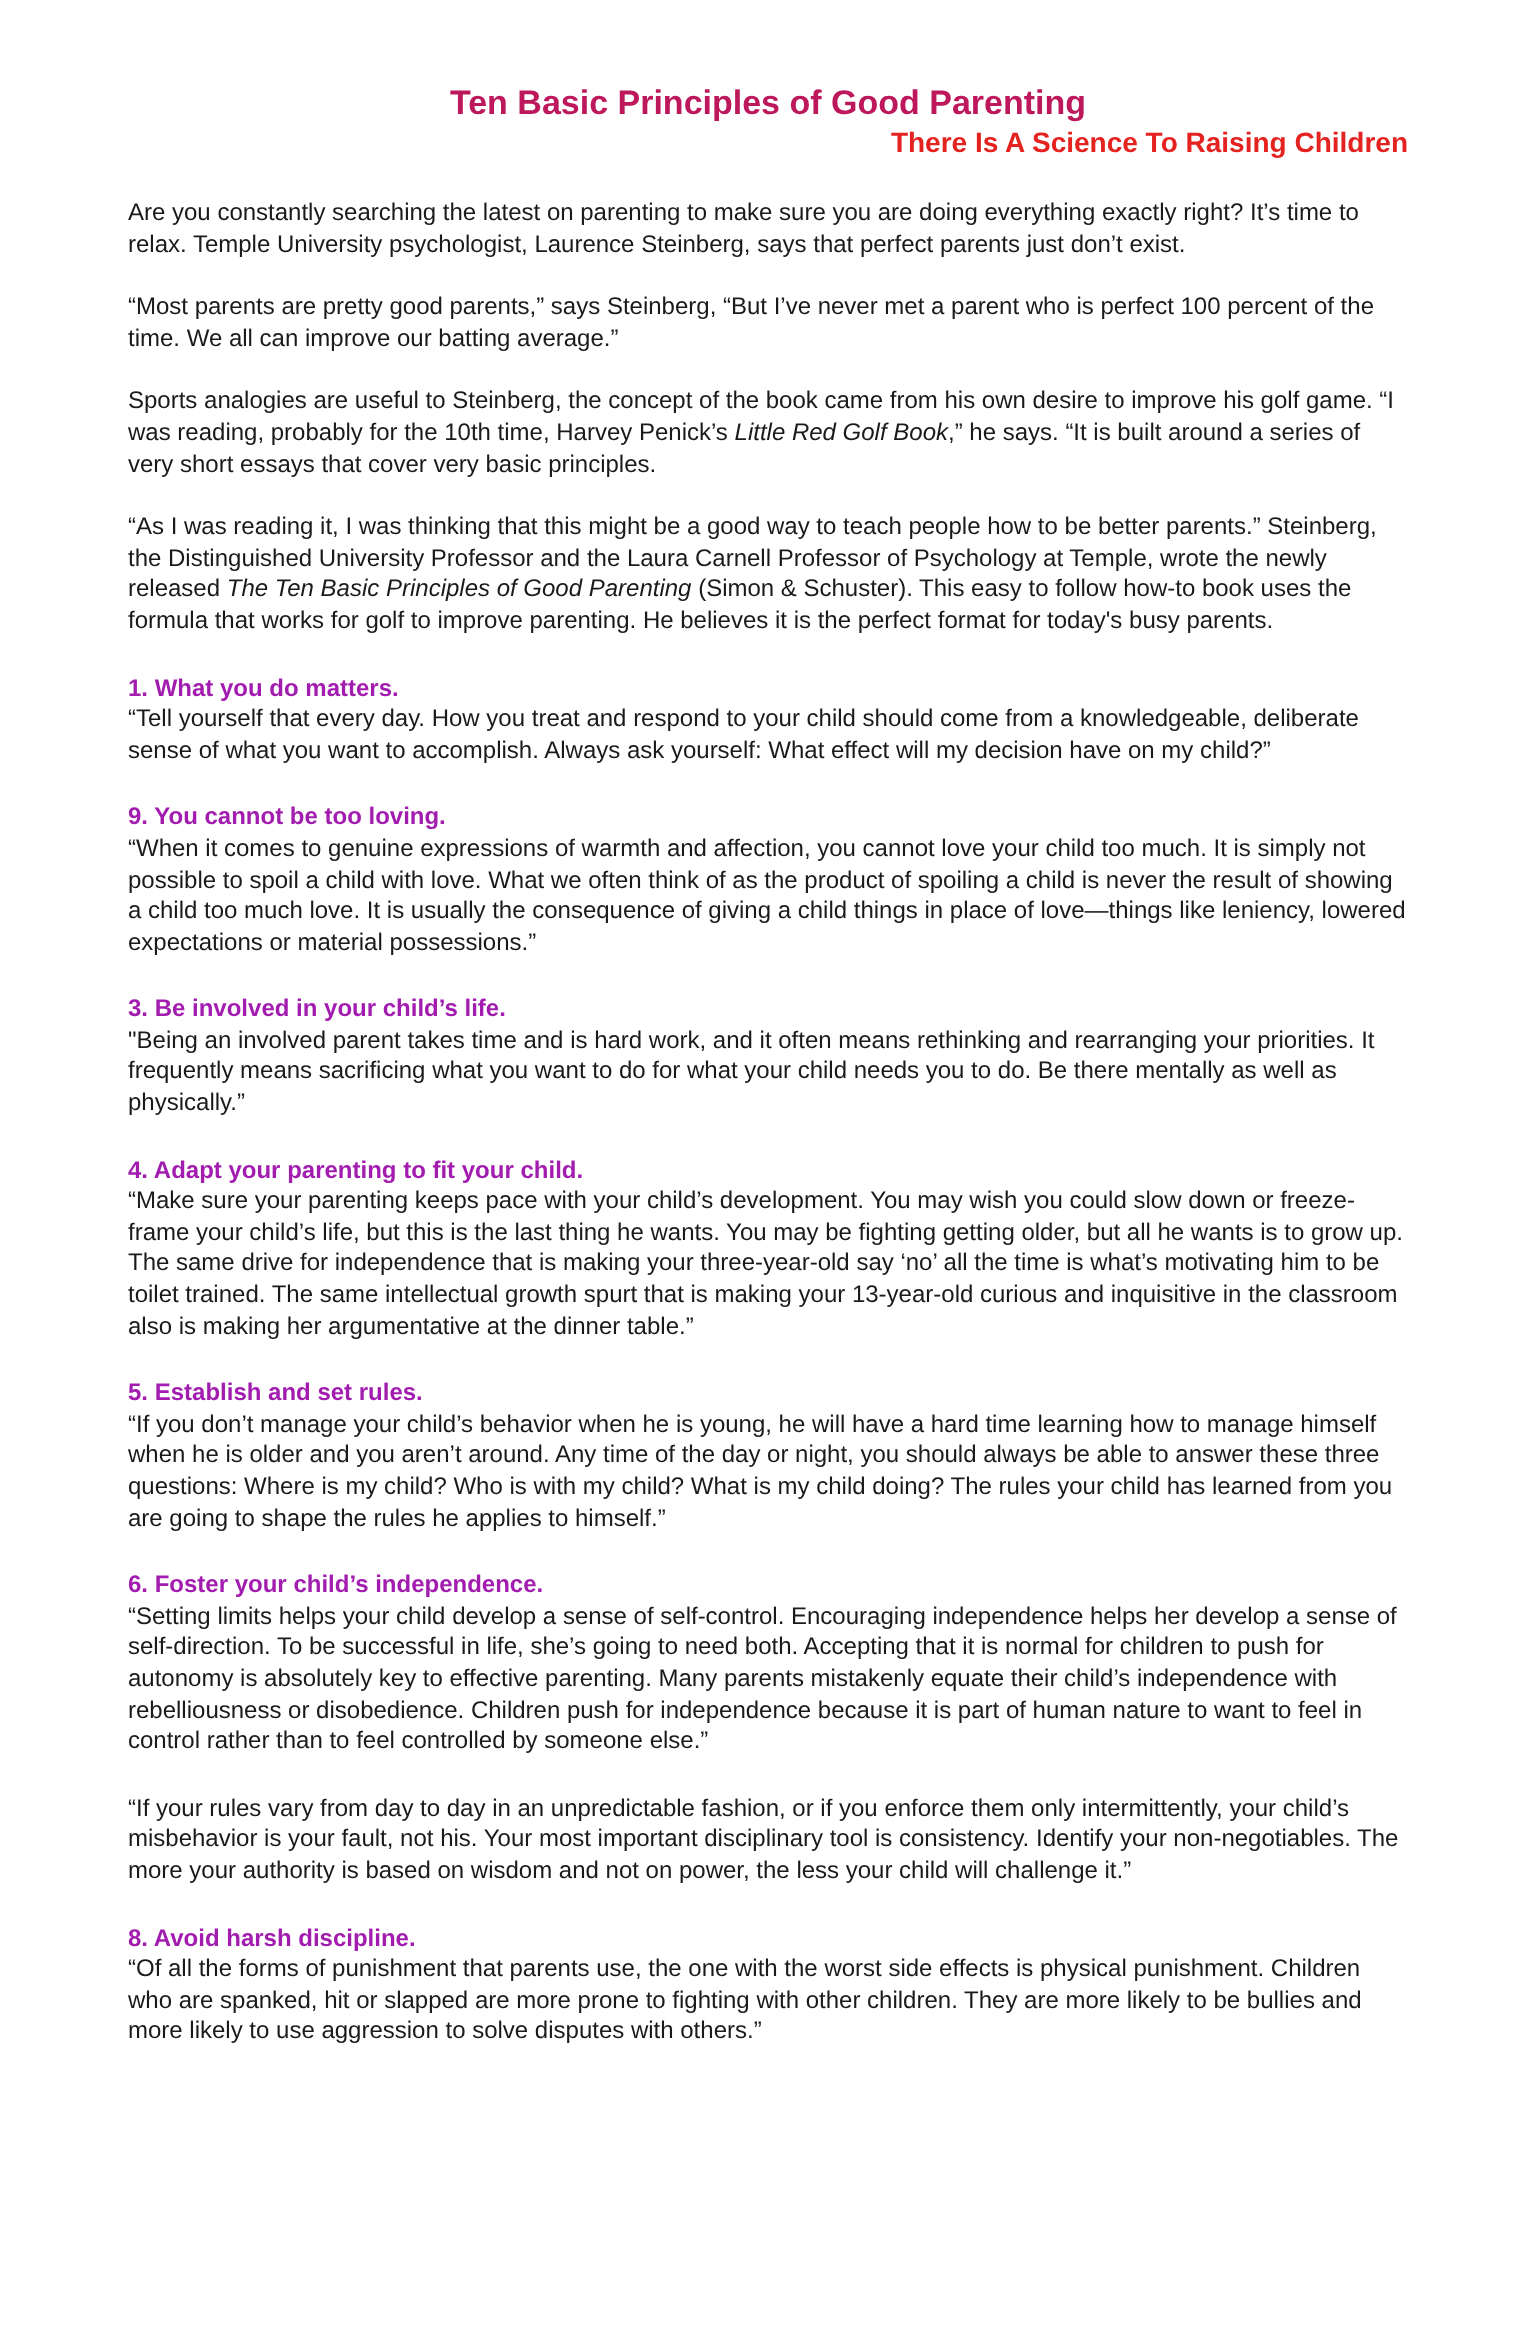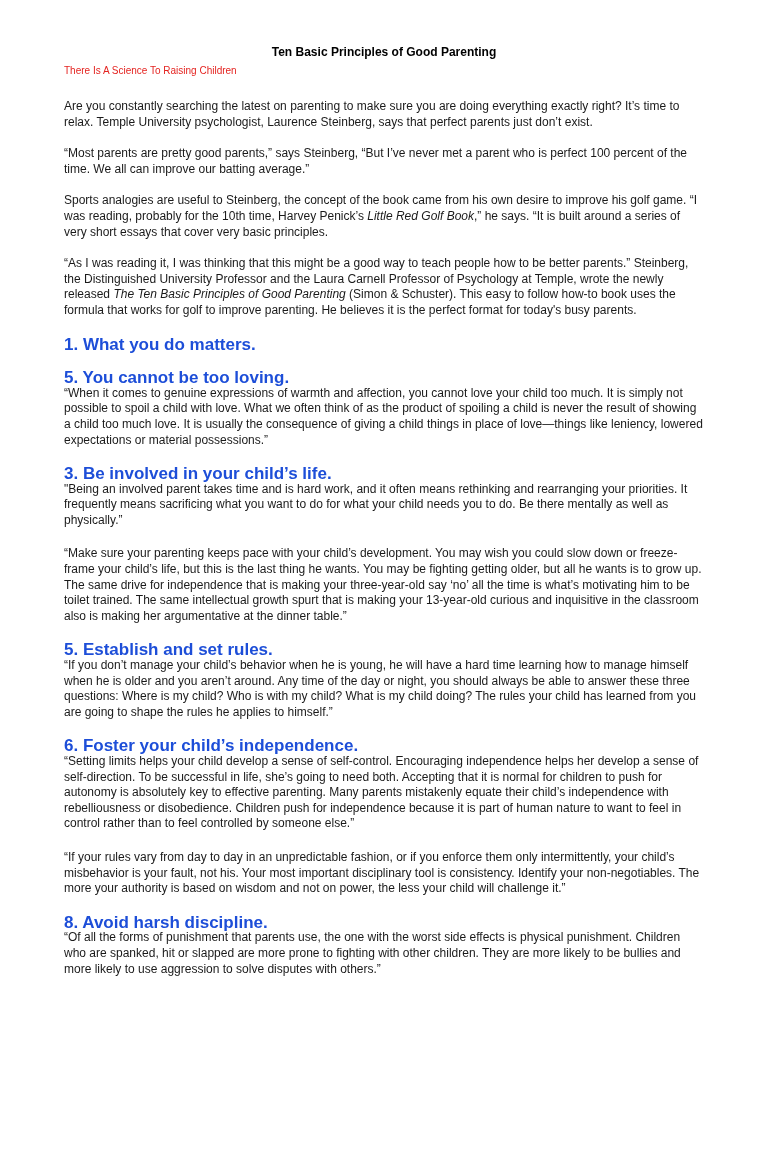--- a/index.html
+++ b/index.html
@@ -17,55 +17,55 @@
     padding: 42px 64px 0 64px;
     font-family: "Liberation Sans", "DejaVu Sans", sans-serif;
     font-size: 12px;
     line-height: 15.6px;
     color: #1a1a1a;
     overflow: hidden;
   }
   .doc-title {
     margin: 0;
     text-align: center;
-    color: #000000;
-    font-size: 12px;
+    color: #be185d;
+    font-size: 17px;
     line-height: 20px;
     font-weight: bold;
   }
   .doc-subtitle {
     margin: 1px 0 0 0;
-    text-align: left;
+    text-align: right;
     color: #e42320;
-    font-size: 10px;
+    font-size: 14px;
     line-height: 16px;
-    font-weight: normal;
+    font-weight: bold;
   }
   .doc-body {
     margin-top: 20px;
   }
   .doc-body p {
     margin: 16px 0 13px 0;
   }
   .intro-para {
     margin: 0 0 13px 0;
   }
   .lead-para {
     margin: 0 0 16px 0;
   }
   .principle {
     margin: 0 0 13px 0;
     padding-top: 5px;
   }
   .principle h3 {
     margin: 0;
-    font-size: 17px;
+    font-size: 12px;
     line-height: 15.6px;
     font-weight: bold;
-    color: #1d4ed8;
+    color: #a21caf;
   }
   .principle p {
     margin: 0;
   }
   em.book-title {
   }
 </style>
 </head>
 <body>
 
@@ -82,33 +82,35 @@
 
     <p class="intro-para">“Most parents are pretty good parents,” says Steinberg, “But I’ve never met a parent who is perfect 100 percent of the time. We all can improve our batting average.”</p>
 
     <p class="intro-para"><span>Sports analogies are useful to Steinberg, the concept of the book came from his own desire to improve his golf game. “I was reading, probably for the 10th time, Harvey Penick’s </span><em class="book-title">Little Red Golf Book</em><span>,” he says. “It is built around a series of very short essays that cover very basic principles.</span></p>
 
     <p class="intro-para"><span>“As I was reading it, I was thinking that this might be a good way to teach people how to be better parents.” Steinberg, the Distinguished University Professor and the Laura Carnell Professor of Psychology at Temple, wrote the newly released </span><em class="book-title">The Ten Basic Principles of Good Parenting</em><span> (Simon &amp; Schuster). This easy to follow how-to book uses the formula that works for golf to improve parenting. He believes it is the perfect format for today's busy parents.</span></p>
 
 
     <section class="principle">
       <h3>1. What you do matters.</h3>
+      <p>“Tell yourself that every day. How you treat and respond to your child should come from a knowledgeable, deliberate sense of what you want to accomplish. Always ask yourself: What effect will my decision have on my child?”</p>
     </section>
 
     <section class="principle">
-      <h3>5. You cannot be too loving.</h3>
+      <h3>9. You cannot be too loving.</h3>
       <p>“When it comes to genuine expressions of warmth and affection, you cannot love your child too much. It is simply not possible to spoil a child with love. What we often think of as the product of spoiling a child is never the result of showing a child too much love. It is usually the consequence of giving a child things in place of love—things like leniency, lowered expectations or material possessions.”</p>
     </section>
 
     <section class="principle">
       <h3>3. Be involved in your child’s life.</h3>
       <p>"Being an involved parent takes time and is hard work, and it often means rethinking and rearranging your priorities. It frequently means sacrificing what you want to do for what your child needs you to do. Be there mentally as well as physically.”</p>
     </section>
 
     <section class="principle">
+      <h3>4. Adapt your parenting to fit your child.</h3>
       <p>“Make sure your parenting keeps pace with your child’s development. You may wish you could slow down or freeze-frame your child’s life, but this is the last thing he wants. You may be fighting getting older, but all he wants is to grow up. The same drive for independence that is making your three-year-old say ‘no’ all the time is what’s motivating him to be toilet trained. The same intellectual growth spurt that is making your 13-year-old curious and inquisitive in the classroom also is making her argumentative at the dinner table.”</p>
     </section>
 
     <section class="principle">
       <h3>5. Establish and set rules.</h3>
       <p>“If you don’t manage your child’s behavior when he is young, he will have a hard time learning how to manage himself when he is older and you aren’t around. Any time of the day or night, you should always be able to answer these three questions: Where is my child? Who is with my child? What is my child doing? The rules your child has learned from you are going to shape the rules he applies to himself.”</p>
     </section>
 
     <section class="principle">
       <h3>6. Foster your child’s independence.</h3>

